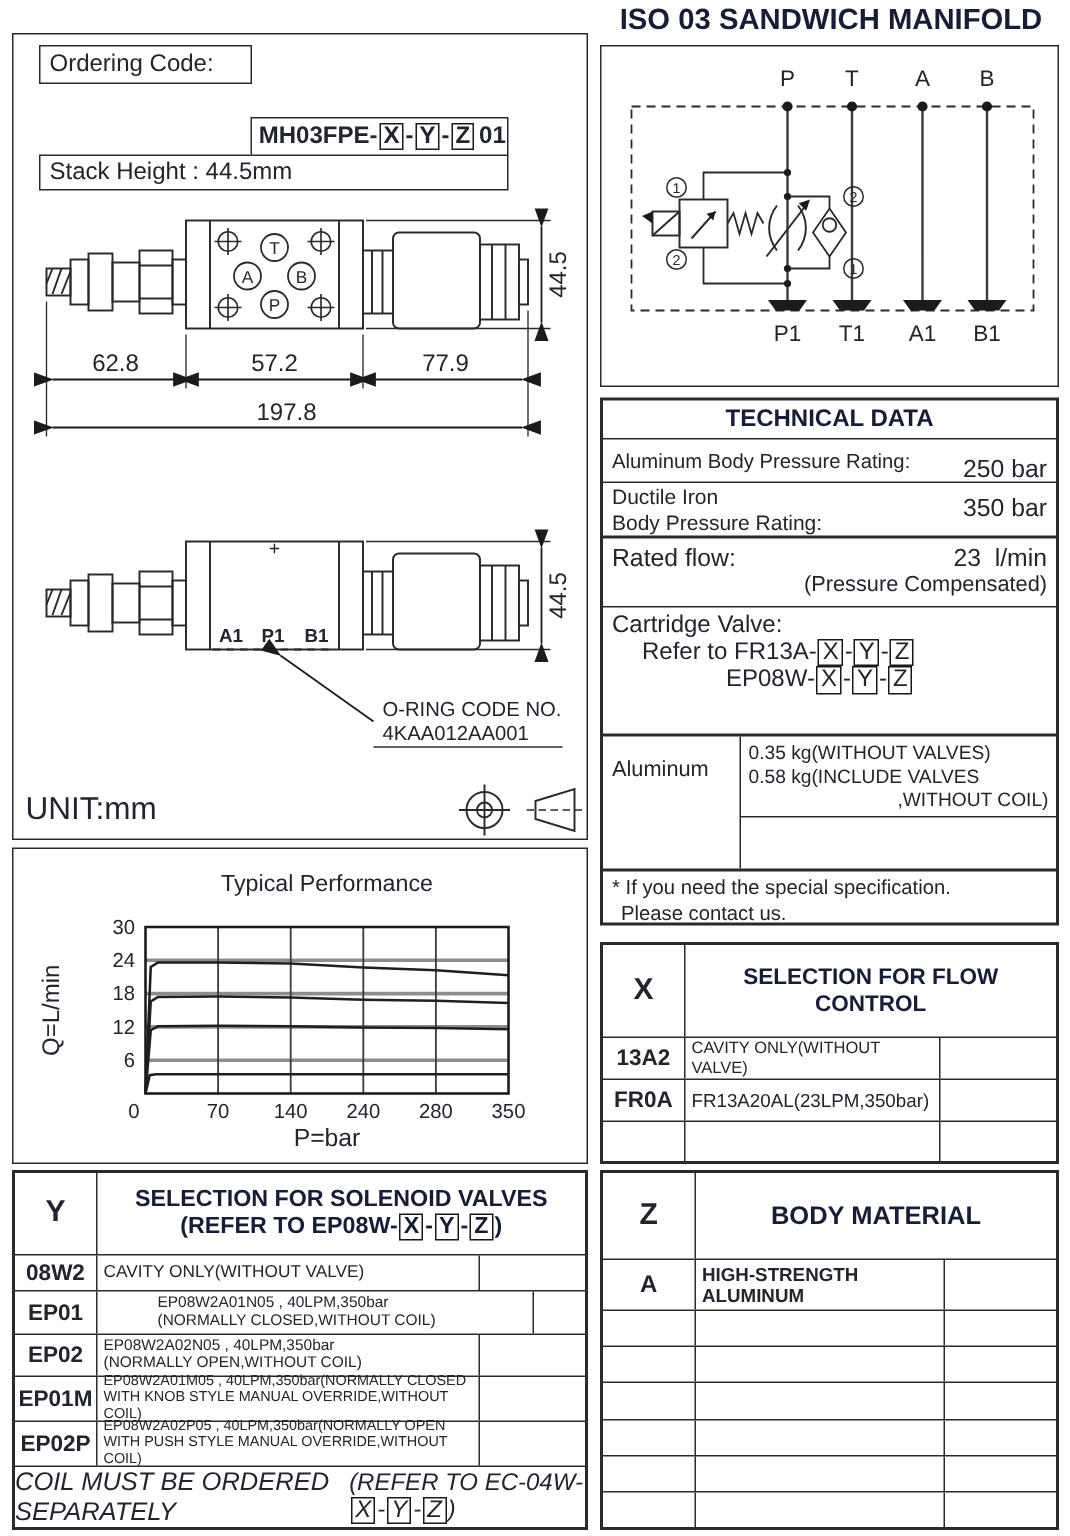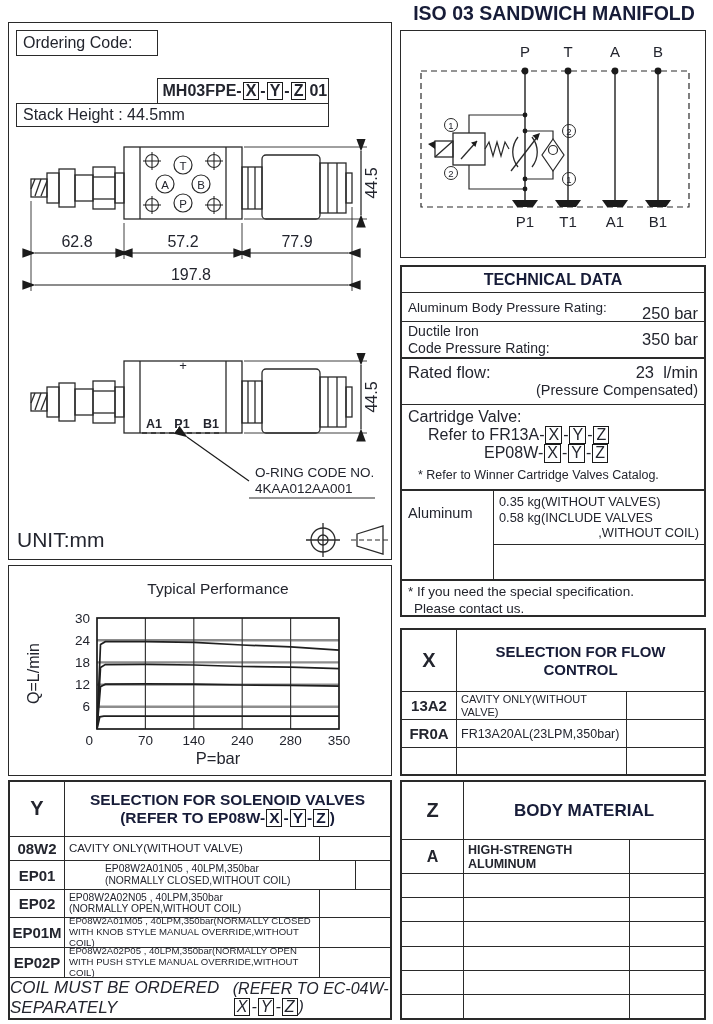--- a/index.html
+++ b/index.html
@@ -29,21 +29,21 @@
 </style>
 </head>
 <body>
 
 <div class="page">
 
   <div class="abs b" style="left:398px;top:2px;width:312px;text-align:center;font-size:19.5px;color:#171c38;">ISO 03 SANDWICH MANIFOLD</div>
 
   <div class="abs box" style="left:8px;top:22px;width:384px;height:538px;">
 
-    <div class="abs" style="left:7px;top:7px;">
+    <div class="abs" style="left:17px;top:7px;">
       <div class="row">
         <div class="ord-cell cell" style="width:142px;height:26px;padding:0 6px;font-size:16px;">Ordering Code:</div>
         <div class="ord-cell cell b" style="width:172px;height:26px;padding:0 5px;font-size:16px;margin-left:-1.5px;margin-top:48px;">
           <span>MH03FPE-</span>
             <span class="bx">X</span>
             <span>-</span>
             <span class="bx">Y</span>
             <span>-</span>
             <span class="bx">Z</span>
             <span style="margin-left:2px;">01</span>
@@ -289,40 +289,39 @@
 
   <div class="abs box" style="left:400px;top:265px;width:306px;height:352px;border-width:2px;">
     <div class="tech-row b ctr cell" style="height:26px;justify-content:center;font-size:16px;color:#171c38;">TECHNICAL DATA</div>
     <div class="tech-row row" style="height:29px;align-items:center;">
       <div style="flex:1;font-size:13.5px;">Aluminum Body Pressure Rating:</div>
       <div style="font-size:16.5px;margin-top:12px;">250 bar</div>
     </div>
     <div class="tech-row row" style="height:37px;align-items:center;border-bottom-width:2px;">
       <div style="flex:1;font-size:14px;line-height:1.15;">
         <div>Ductile Iron</div>
-        <div>Code Pressure Rating:</div>
+        <div>Body Pressure Rating:</div>
       </div>
       <div style="font-size:16.5px;">350 bar</div>
     </div>
     <div class="tech-row" style="height:46px;">
       <div class="row" style="justify-content:space-between;padding-top:2px;">
         <span style="font-size:16.5px;">Rated flow:</span>
         <span style="font-size:16.5px;"><span>23</span>&nbsp;&nbsp;<span>l/min</span></span>
       </div>
       <div style="text-align:right;font-size:14.5px;">(Pressure Compensated)</div>
     </div>
     <div class="tech-row" style="height:86px;border-bottom-width:2px;">
       <div style="font-size:16px;padding-top:1px;">Cartridge Valve:</div>
       <div style="font-size:16px;padding-left:20px;">
         <span>Refer to FR13A-</span><span class="bx">X</span><span>-</span><span class="bx">Y</span><span>-</span><span class="bx">Z</span>
       </div>
       <div style="font-size:16px;padding-left:76px;">
         <span>EP08W-</span><span class="bx">X</span><span>-</span><span class="bx">Y</span><span>-</span><span class="bx">Z</span>
       </div>
-      <div style="font-size:12.5px;padding-left:10px;padding-top:5px;">* Refer to Winner Cartridge Valves Catalog.</div>
     </div>
     <div class="row" style="height:90px;border-bottom:2px solid #2a2a2a;">
       <div class="cell" style="width:92px;border-right:1.5px solid #2a2a2a;padding-left:6px;font-size:14.5px;align-items:flex-start;padding-top:14px;">Aluminum</div>
       <div style="flex:1;display:flex;flex-direction:column;">
         <div style="border-bottom:1.5px solid #2a2a2a;padding:3px 5px;font-size:12.8px;line-height:1.22;flex:0 0 52px;box-sizing:border-box;">
           <div>0.35  kg(WITHOUT VALVES)</div>
           <div>0.58  kg(INCLUDE VALVES</div>
           <div style="text-align:right;">,WITHOUT COIL)</div>
         </div>
         <div style="flex:1;"></div>

